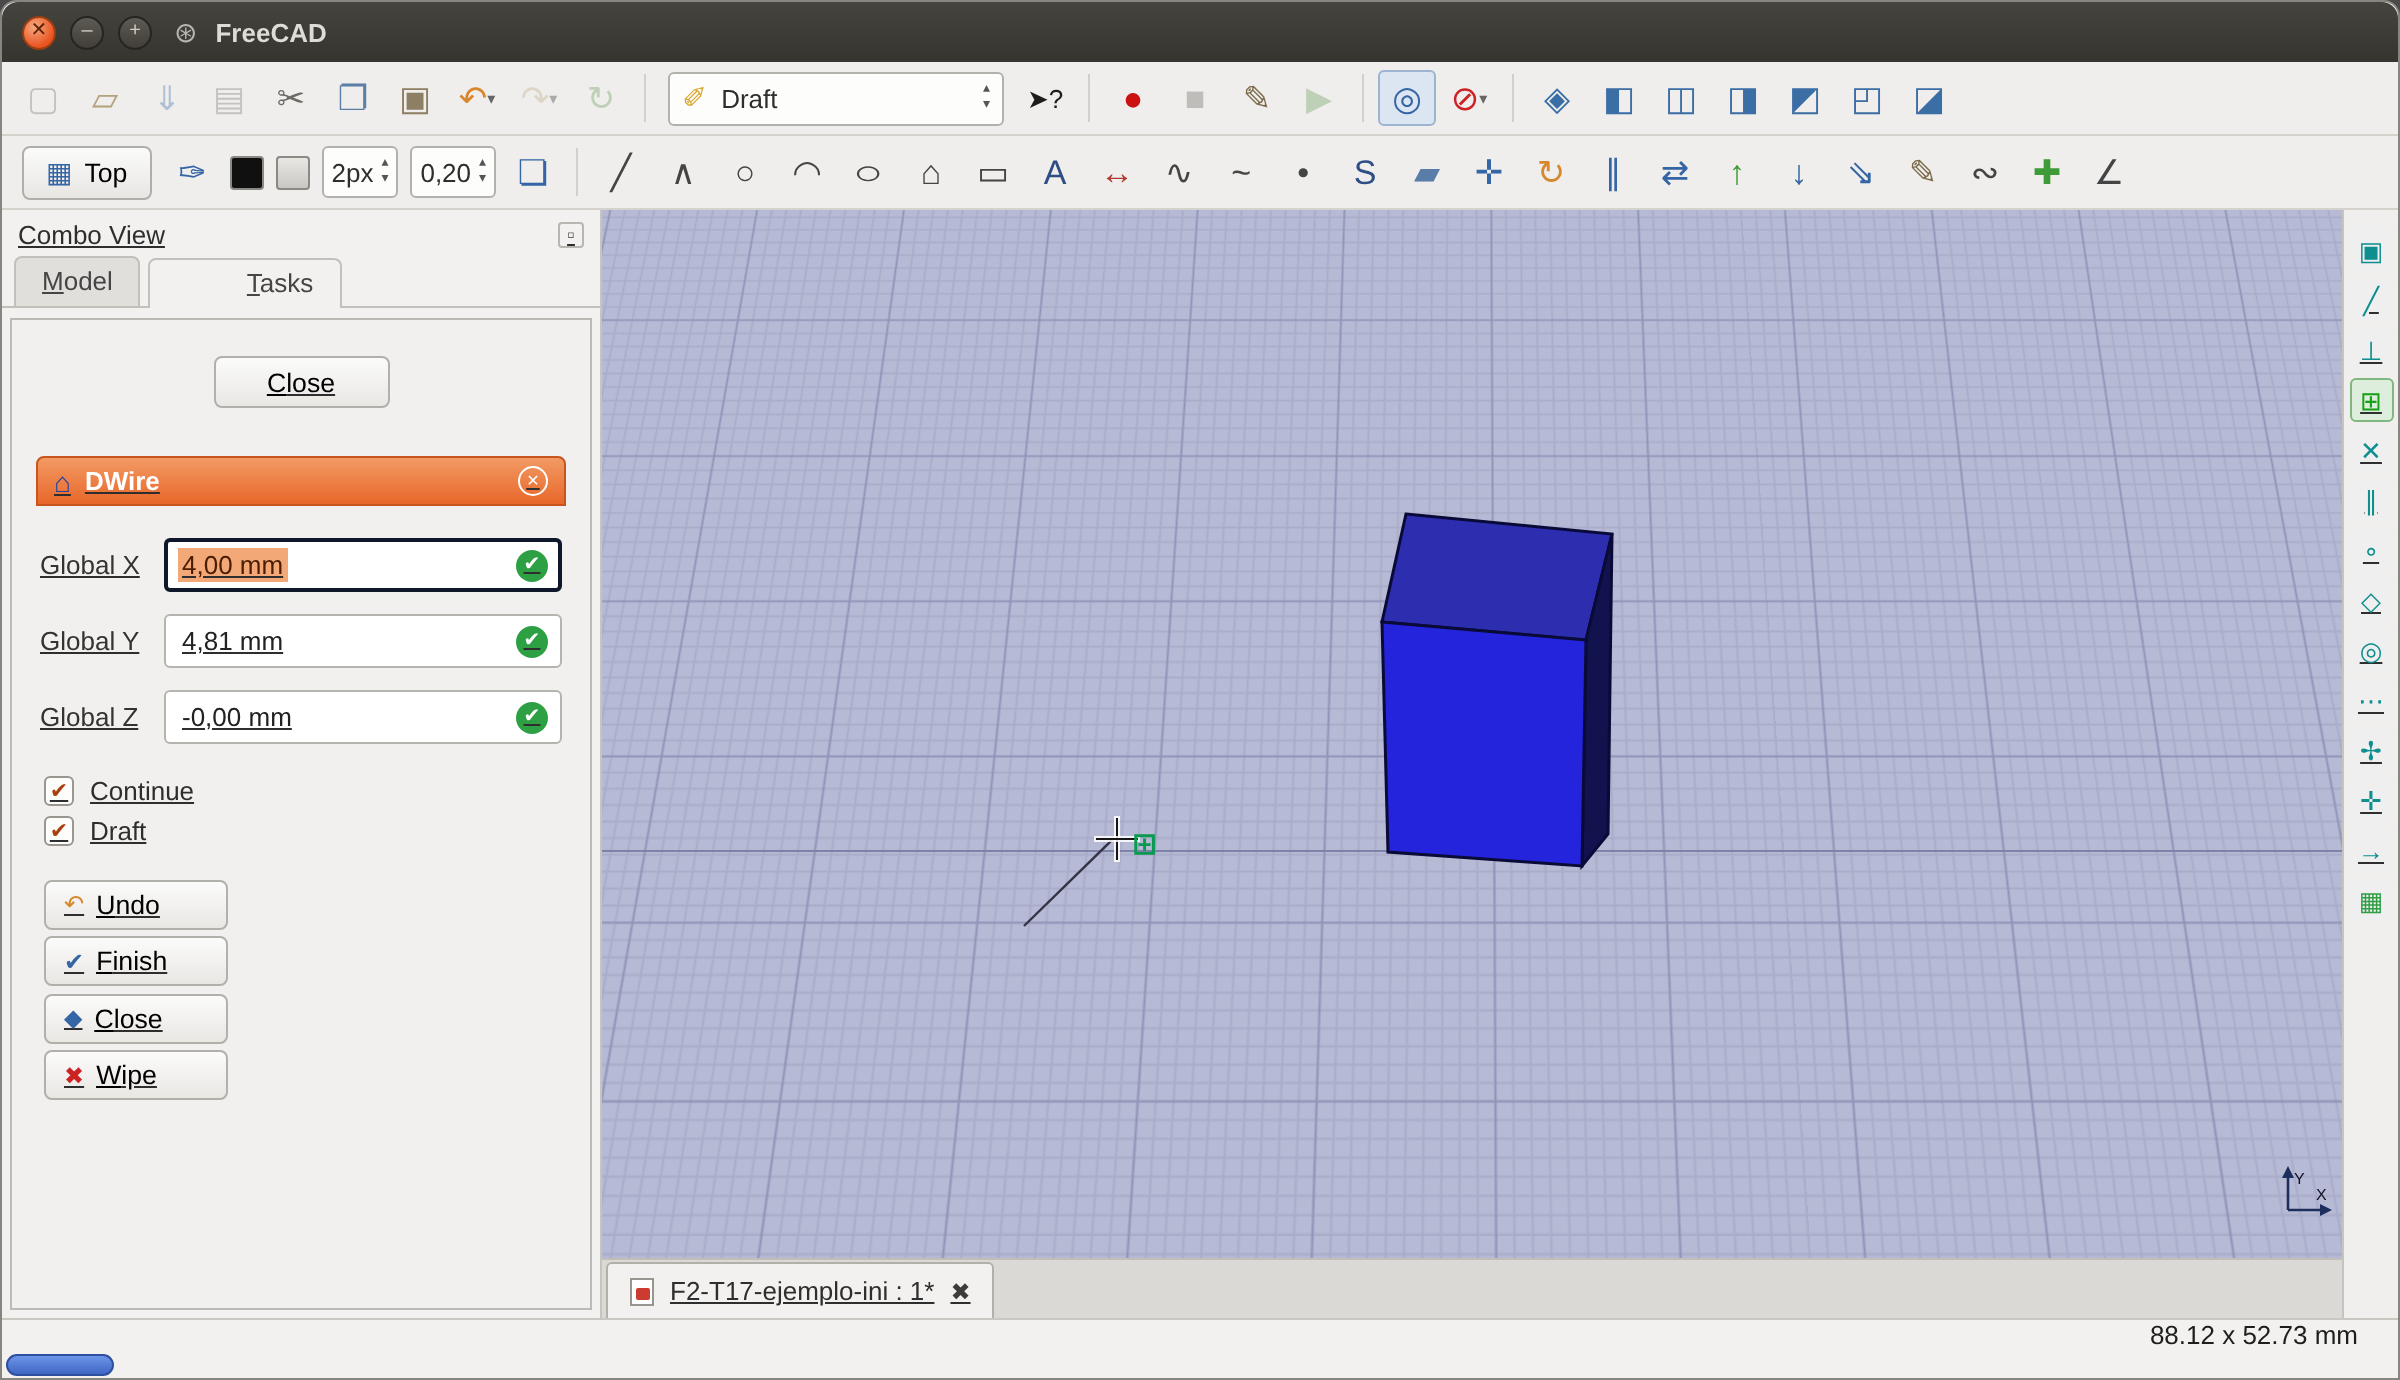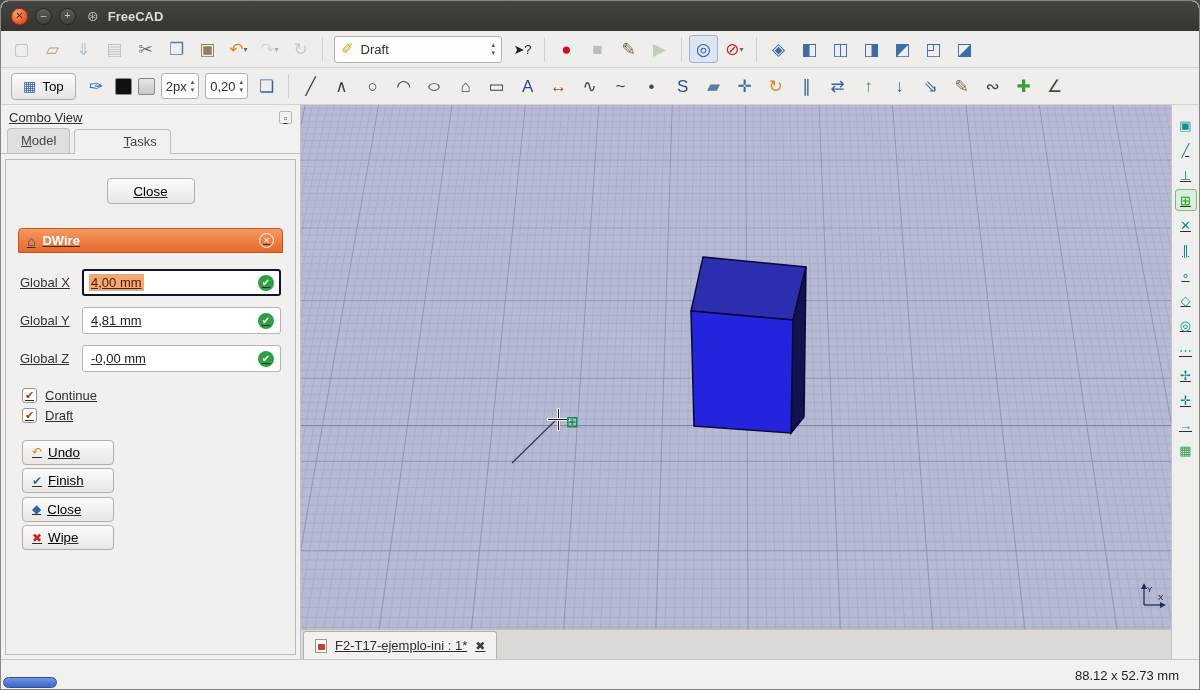--- a/index.html
+++ b/index.html
@@ -113,21 +113,21 @@
   .tab-close { font-size:12px; color:#3c3c3c; font-weight:bold; }
 
   .right-toolbar { width:28px; background:#f0efed; border-left:1px solid #c6c4bf; display:flex; flex-direction:column;
                    align-items:center; padding-top:9px; gap:3px; }
   .rbtn { width:22px; height:22px; display:flex; align-items:center; justify-content:center;
           border:1px solid transparent; border-radius:3px; font-size:13px; }
   .rbtn.active { border-color:#7fb77f; background:#ddeedd; }
   .rbtn .glyph { font-size:13px; }
 
   
-  .statusbar { height:32px; border-top:1px solid #c9c7c2; background:#f2f1ef; display:flex; align-items:center; position:relative; }
+  .statusbar { height:32px; border-top:1px solid #c9c7c2; background:#f2f1ef; display:flex; position:relative; }
   .dim-text { margin-left:auto; padding-right:20px; color:#1e1e1e; }
   .scroll-thumb { position:absolute; left:2px; bottom:3px; width:54px; height:11px; border-radius:6px;
                   background:linear-gradient(#6d95e8,#3f66c4); border:1px solid #2f4f9e; }
 </style>
 </head>
 <body>
 
 <div class="app">
 
   <div class="titlebar">

